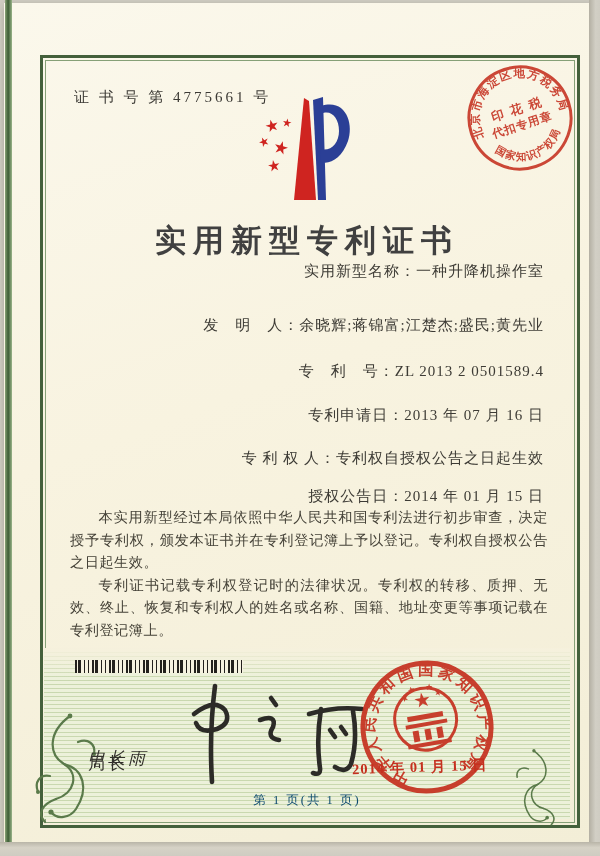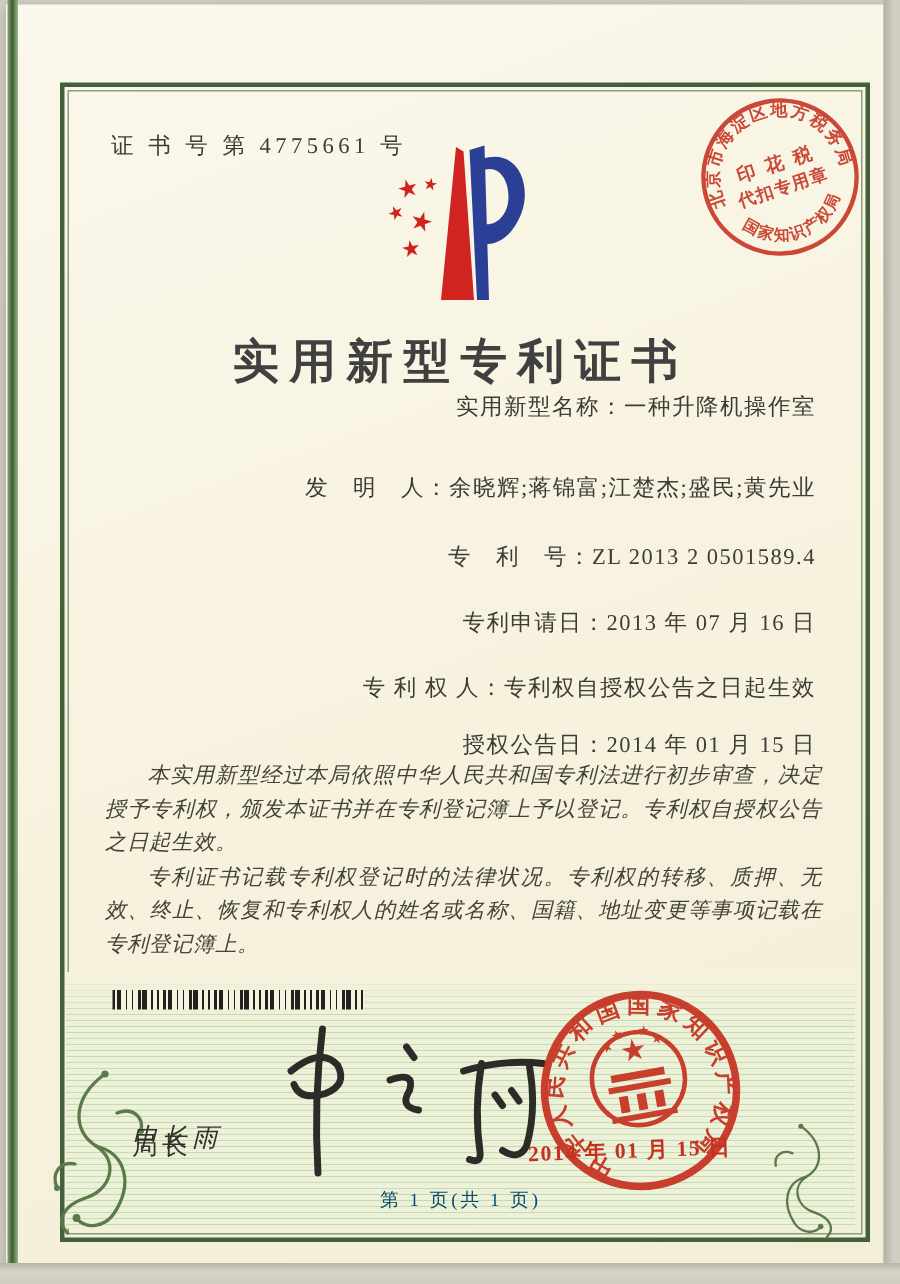--- a/index.html
+++ b/index.html
@@ -51,21 +51,21 @@
     position:absolute;left:74px;width:470px;
     font-size:15px;color:#3d3b35;letter-spacing:1px;white-space:nowrap;text-align:right;
   }
   .field-label{color:#3d3b35;}
   .field-value{color:#3d3b35;}
   .paragraphs{
     position:absolute;left:70px;top:506px;width:478px;
     font-size:14.2px;line-height:22.5px;color:#454238;
     text-align:justify;
   }
-  .paragraphs p{margin:0;text-indent:2em;letter-spacing:.5px;font-style:italic;}
+  .paragraphs p{margin:0;text-indent:2em;letter-spacing:.5px;}
   .barcode{
     position:absolute;left:75px;top:660px;width:168px;height:13px;
     background:repeating-linear-gradient(90deg,
       #23211d 0 2px,#f6f2e0 2px 3px,
       #23211d 3px 6px,#f6f2e0 6px 9px,
       #23211d 9px 10px,#f6f2e0 10px 13px,
       #23211d 13px 14px,#f6f2e0 14px 17px);
   }
   .signer-title{
     position:absolute;left:88px;top:752px;

